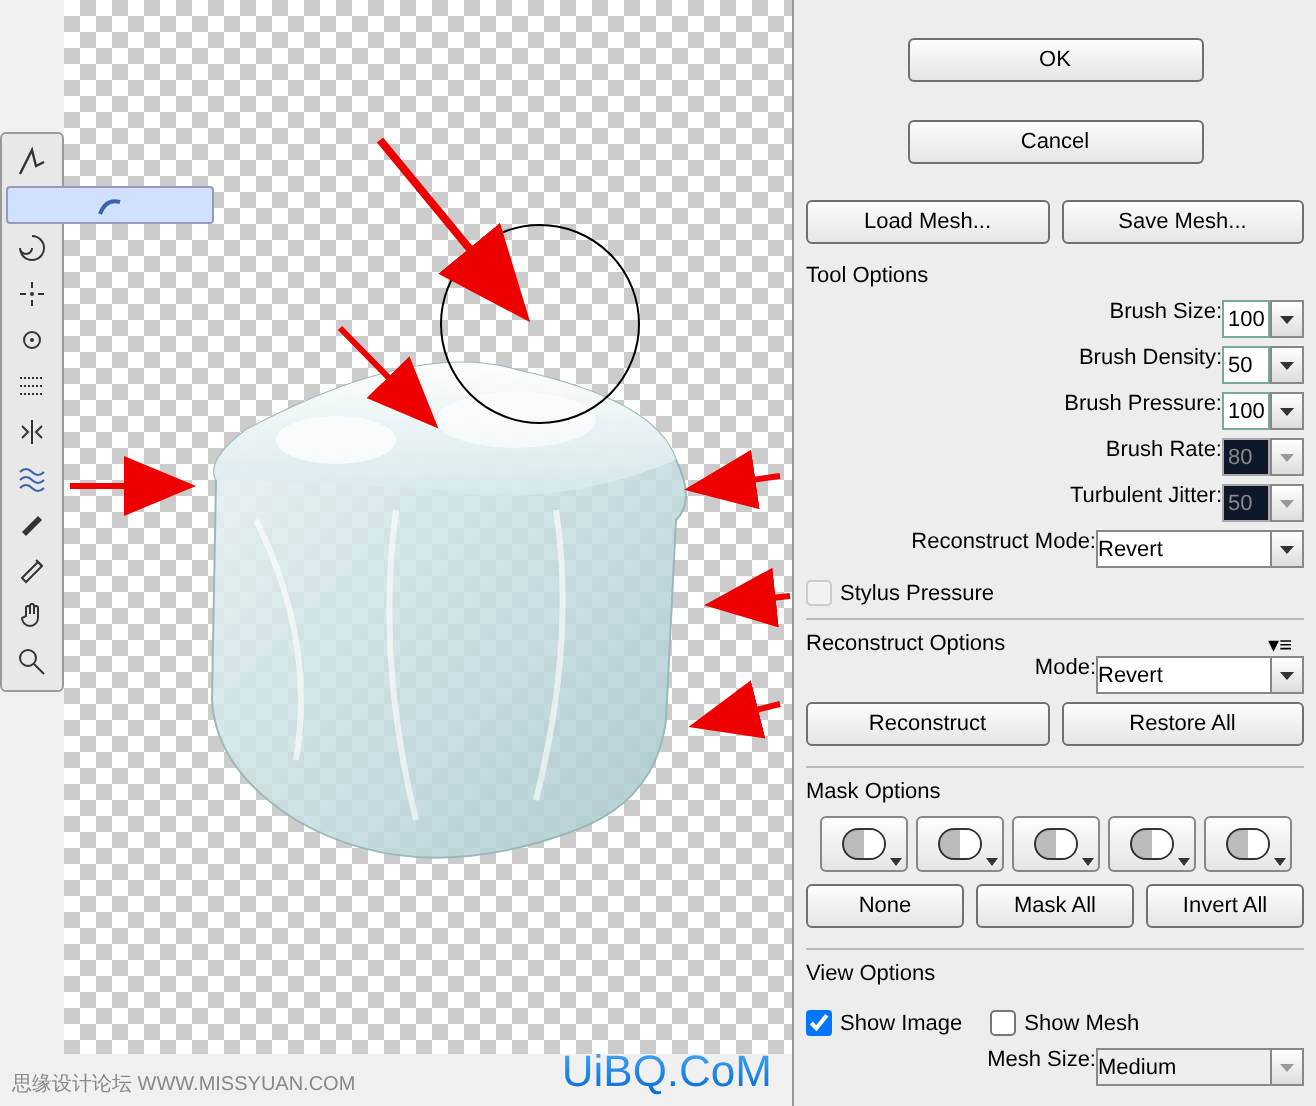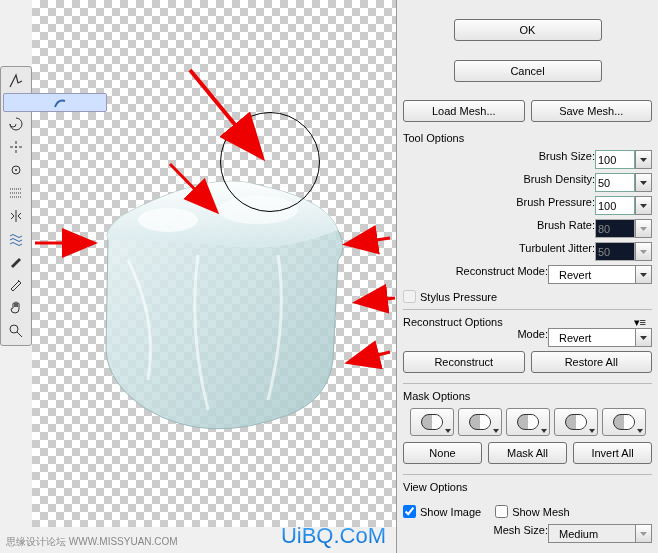--- a/index.html
+++ b/index.html
@@ -16,25 +16,25 @@
 .wm{position:absolute;left:6px;bottom:4px;color:#888;font-size:10px}
 .wm2{position:absolute;right:10px;bottom:4px;font-size:22px;font-weight:normal;background:linear-gradient(#4af,#06c);-webkit-background-clip:text;-webkit-text-fill-color:transparent}
 .panel{position:absolute;right:0;top:0;width:262px;height:553px;background:#ededed;border-left:1px solid #999;padding:6px;overflow:hidden}
 .btn{display:inline-flex;align-items:center;justify-content:center;height:22px;background:linear-gradient(#fdfdfd,#e5e5e5);border:1px solid #707070;border-radius:3px;font-size:11px;cursor:pointer}
 .btnwide{width:148px;margin:13px auto 6px;display:flex}
 .row{display:flex;gap:6px;margin-bottom:10px}
 .row .btn{flex:1}
 .section{font-size:11px;margin:4px 0 6px;color:#000}
 .field{display:flex;justify-content:flex-end;margin-bottom:4px;gap:0}
 .field label{text-align:right;font-size:11px}
-.numbox{width:40px;height:19px;border:1px solid #7a9;background:#fff;padding-left:2px;display:flex;align-items:center}
+.numbox{width:24px;height:19px;border:1px solid #7a9;background:#fff;padding-left:2px;display:flex;align-items:center}
 .numbox.dis{background:#0f172a;color:#888;border-color:#aaa}
 .drop{width:17px;height:19px;border:1px solid #888;background:linear-gradient(#fff,#ddd);display:flex;align-items:center;justify-content:center}
 .drop svg{width:7px;height:4px}
-.sel{width:104px;height:19px;border:1px solid #888;background:#fff;display:flex;align-items:center;padding-left:10px;position:relative}
+.sel{width:104px;height:19px;border:1px solid #888;background:#fff;display:flex;align-items:center;padding-left:0;position:relative}
 .sel.dis{background:#ededed;color:#888}
 .sel .drop{position:absolute;right:-1px;top:-1px;height:19px}
 .chk{display:flex;align-items:center;gap:4px;margin:6px 0}
 .chk input{width:13px;height:13px}
 hr{border:none;border-top:1px solid #bbb;margin:6px 0}
 .maskrow{display:flex;gap:4px;margin:6px 0;justify-content:center}
 .maskbtn{width:44px;height:28px;border:1px solid #888;border-radius:3px;background:linear-gradient(#fdfdfd,#e5e5e5);display:flex;align-items:center;justify-content:center;position:relative;cursor:pointer}
 .maskbtn .mini{position:absolute;right:2px;bottom:2px;width:6px;height:4px}
 .maskicon{width:22px;height:16px;border:1px solid #333;border-radius:9px;background:#bbb;position:relative;overflow:hidden}
 .maskicon::after{content:"";position:absolute;left:50%;top:0;bottom:0;width:50%;background:#fff}

